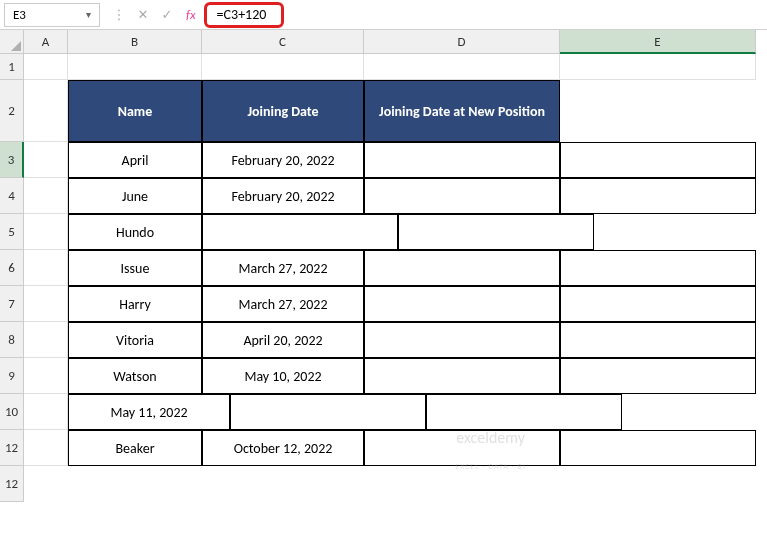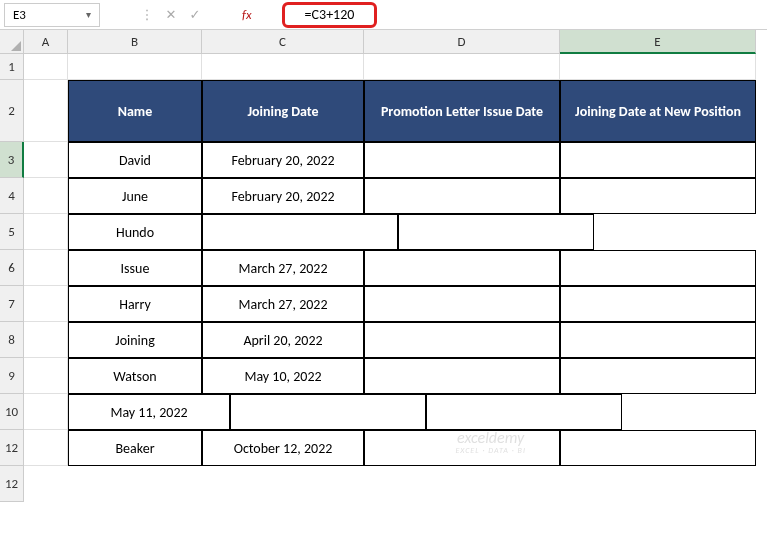--- a/index.html
+++ b/index.html
@@ -11,21 +11,20 @@
       width: 767px;
       height: 551px;
     }
     .formula-bar {
       height: 30px;
       display: flex;
       align-items: center;
       border-bottom: 1px solid #d0d0d0;
       background: #fff;
       padding: 2px 4px;
-      gap: 28px;
     }
     .name-box {
       width: 96px;
       height: 24px;
       border: 1px solid #ccc;
       display: flex;
       align-items: center;
       padding: 0 8px;
       font-size: 13px;
       background: #fff;
@@ -44,27 +43,27 @@
     }
     .fb-btn {
       width: 18px;
       text-align: center;
       font-size: 13px;
       color: #aaa;
     }
     .fx-label {
       font-style: italic;
       font-size: 13px;
-      color: #b91c1c;
-      margin-right: 2px;
+      color: #ec4899;
+      margin-right: 8px;
     }
     .formula-box {
       border: 3px solid #e02020;
       border-radius: 6px;
-      padding: 1px 20px;
+      padding: 1px 10px;
       font-size: 14px;
       height: 26px;
       display: flex;
       align-items: center;
       min-width: 80px;
     }
     .grid-area {
       display: flex;
       height: calc(100% - 30px);
     }
@@ -174,33 +173,33 @@
       position: absolute;
       right: -3px;
       bottom: -3px;
       width: 6px;
       height: 6px;
       background: #107c41;
       border: 1px solid #fff;
     }
     .watermark {
       position: absolute;
-      bottom: 48px;
+      bottom: 32px;
       right: 230px;
       color: #bbb;
       opacity: 0.45;
       font-size: 16px;
-      font-style: italic;
       text-align: center;
       pointer-events: none;
       line-height: 1;
     }
     .watermark .sub {
       font-size: 8px;
       letter-spacing: 1px;
+      margin-top: 16px;
     }
   </style>
 </head>
 <body>
 
 <div class="formula-bar">
   <div class="name-box">
     <span>E3</span>
     <span class="name-box-chevron">▾</span>
   </div>
@@ -249,28 +248,27 @@
           <div class="cell cB r1"></div>
           <div class="cell cC r1"></div>
           <div class="cell cD r1"></div>
           <div class="cell cE r1"></div>
         </div>
 
         <div class="cell-row">
           <div class="cell cA r2"></div>
           <div class="cell cB r2 th">Name</div>
           <div class="cell cC r2 th">Joining Date</div>
-          <div class="cell cD r2 th">Promotion Letter Issue Date</div>
           <div class="cell cE r2 th">Joining Date at New Position</div>
         </div>
 
 
         <div class="cell-row">
           <div class="cell cA rN"></div>
-          <div class="cell cB rN td">David</div>
+          <div class="cell cB rN td">April</div>
           <div class="cell cC rN td">February 20, 2022</div>
           <div class="cell cD rN td"></div>
           <div class="cell cE rN td"></div>
         </div>
 
         <div class="cell-row">
           <div class="cell cA rN"></div>
           <div class="cell cB rN td">June</div>
           <div class="cell cC rN td">February 20, 2022</div>
           <div class="cell cD rN td"></div>
@@ -295,21 +293,21 @@
         <div class="cell-row">
           <div class="cell cA rN"></div>
           <div class="cell cB rN td">Harry</div>
           <div class="cell cC rN td">March 27, 2022</div>
           <div class="cell cD rN td"></div>
           <div class="cell cE rN td"></div>
         </div>
 
         <div class="cell-row">
           <div class="cell cA rN"></div>
-          <div class="cell cB rN td">Joining</div>
+          <div class="cell cB rN td">Vitoria</div>
           <div class="cell cC rN td">April 20, 2022</div>
           <div class="cell cD rN td"></div>
           <div class="cell cE rN td"></div>
         </div>
 
         <div class="cell-row">
           <div class="cell cA rN"></div>
           <div class="cell cB rN td">Watson</div>
           <div class="cell cC rN td">May 10, 2022</div>
           <div class="cell cD rN td"></div>

